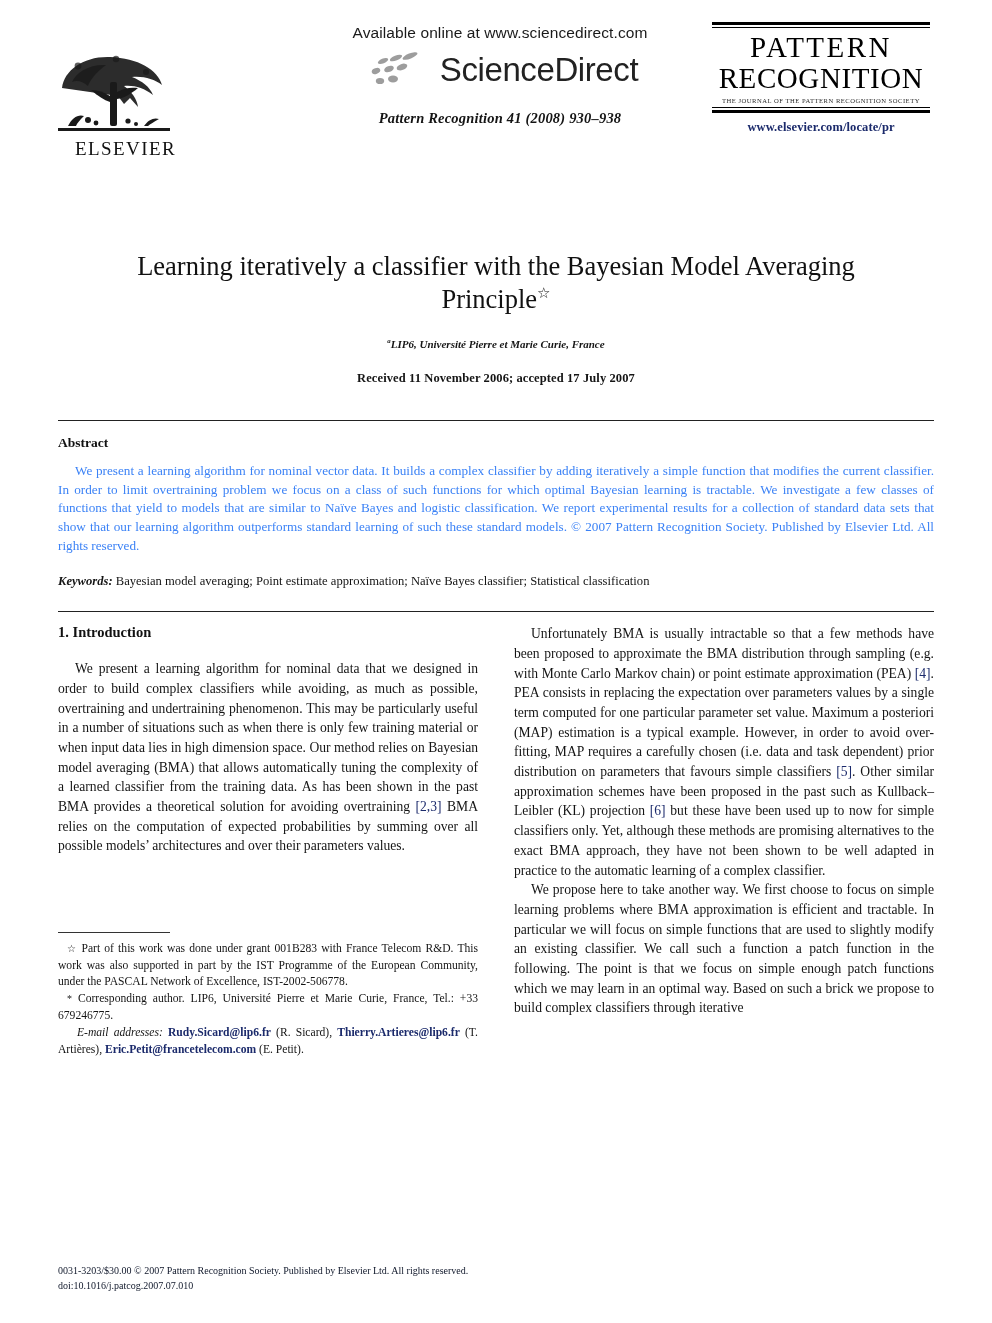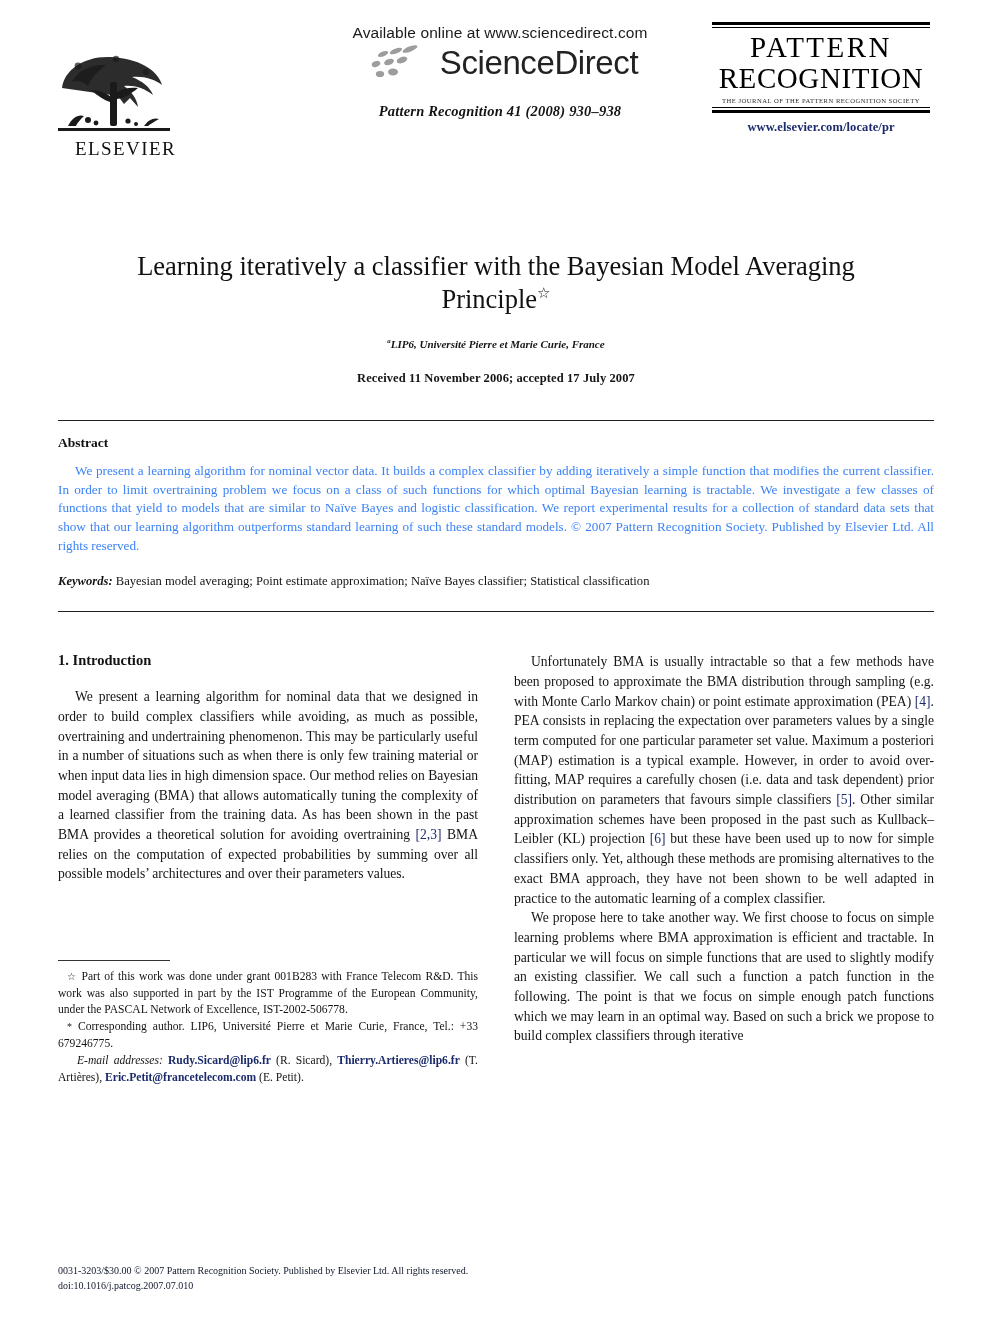--- a/index.html
+++ b/index.html
@@ -61,20 +61,21 @@
     width: 420px;
     text-align: center;
   }
   .sd-available {
     font-family: "Liberation Sans", sans-serif;
     font-size: 15.5px;
     color: #1a1a1a;
     letter-spacing: 0.1px;
   }
   .sd-logo-row {
+    margin-top: 7px;
     display: flex;
     align-items: center;
     justify-content: center;
     gap: 16px;
   }
   .sd-swoosh { width: 62px; height: 40px; display: block; }
   .sd-word {
     font-family: "Liberation Sans", sans-serif;
     font-size: 33px;
     color: #222;
@@ -213,21 +214,21 @@
     line-height: 1.4;
   }
   .keywords i { font-weight: bold; }
   .rule-thin2 {
     border-top: 1.1px solid #222;
     margin-top: 20px;
   }
 
   
   .columns {
-    margin-top: 40px;
+    margin-top: 12px;
     display: flex;
     gap: 36px;
     position: relative;
   }
   .col {
     width: 420px;
     position: relative;
   }
   .sec-head {
     font-family: "Liberation Serif", serif;

